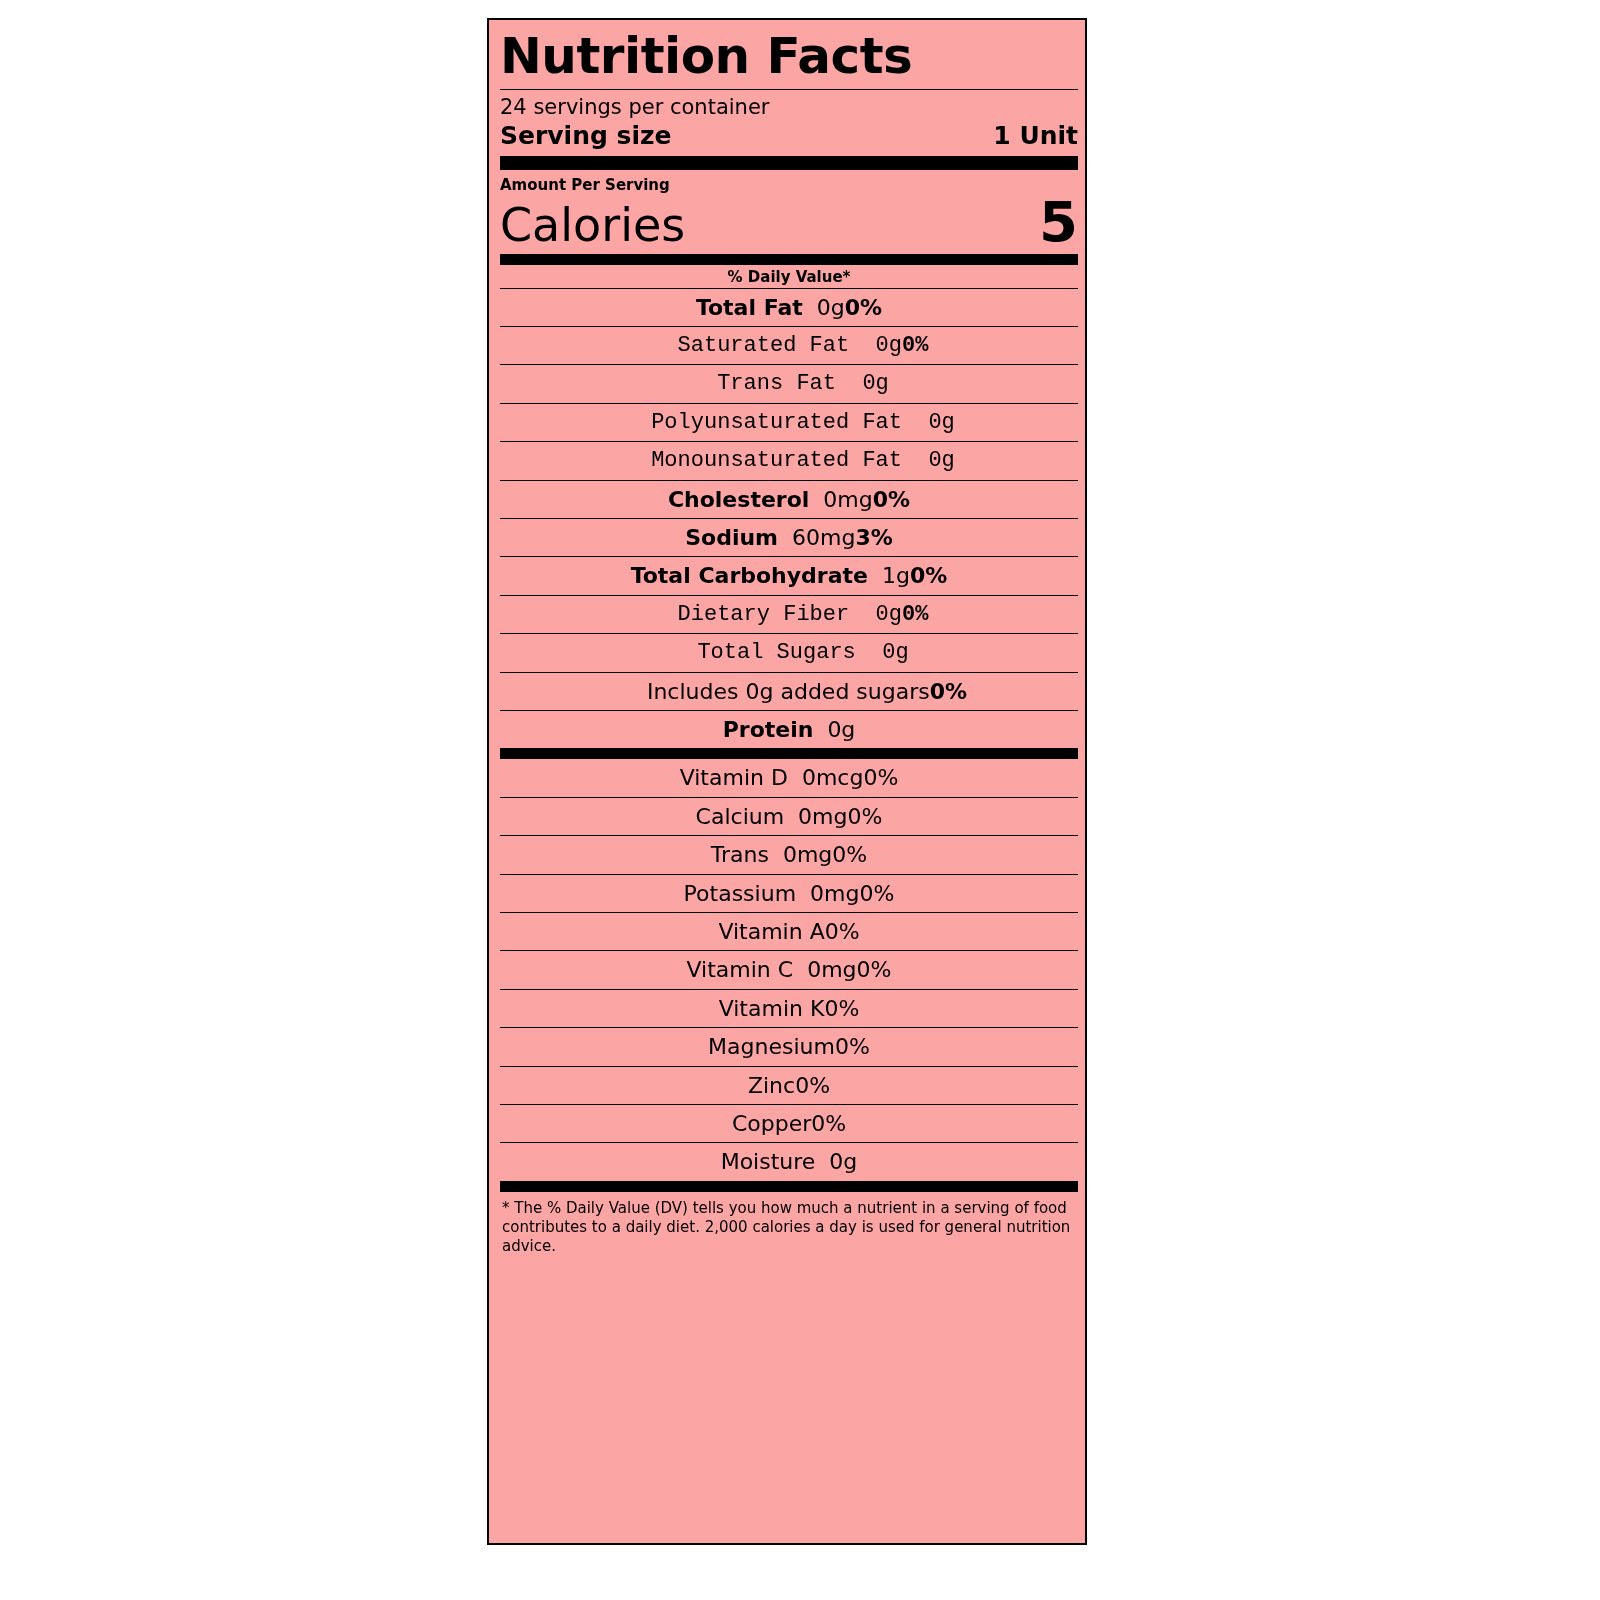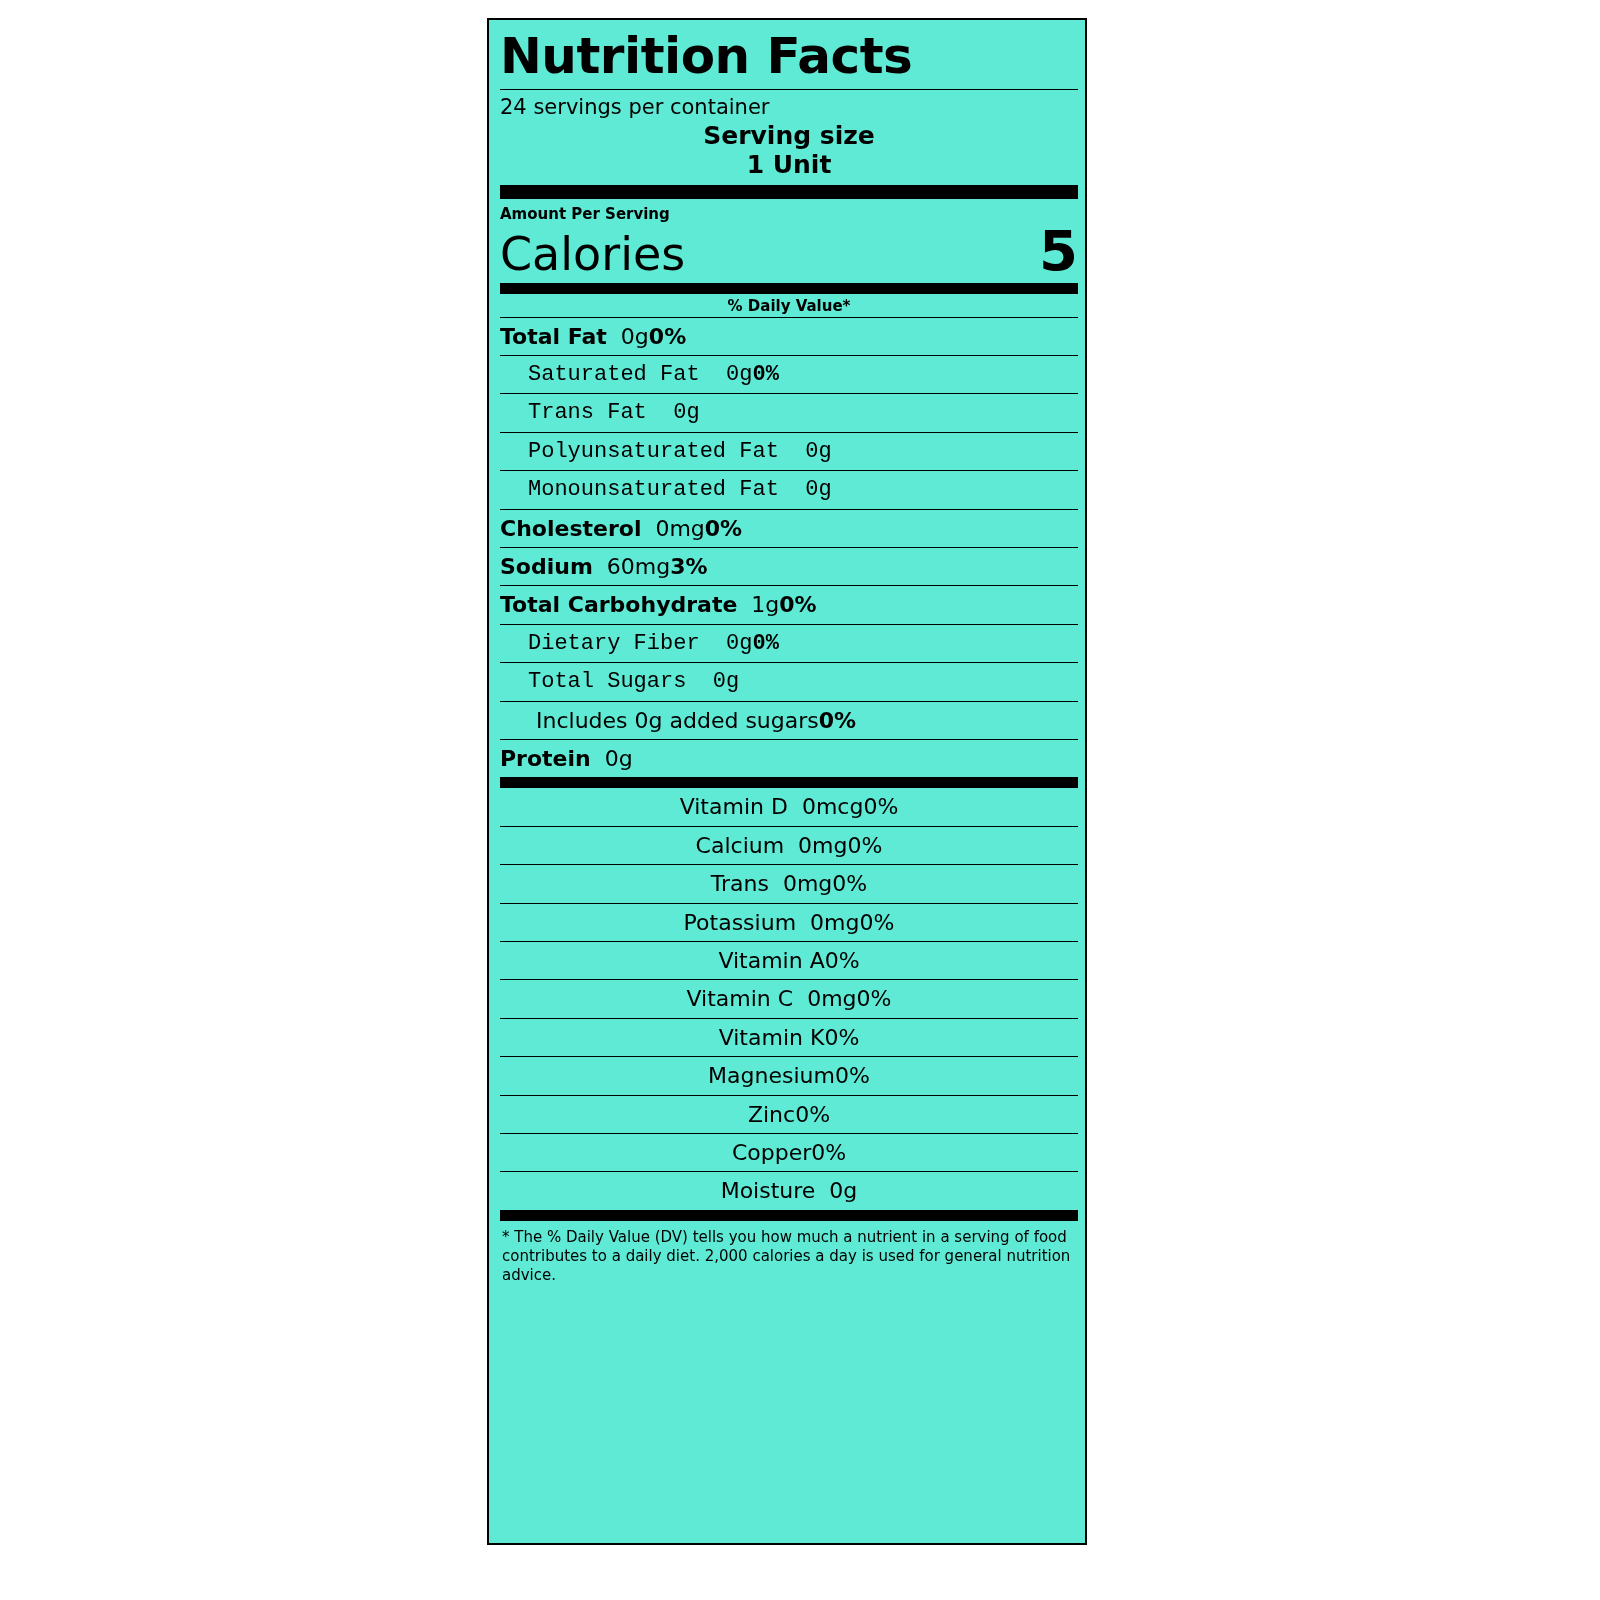--- a/index.html
+++ b/index.html
@@ -13,21 +13,21 @@
   }
 
   #label-wrapper {
     position: absolute;
     left: 487px;
     top: 18px;
     width: 600px;
     height: 1527px;
     border: 2px solid #000000;
     box-sizing: border-box;
-    background: #5eead4;
+    background: #fca5a5;
   }
 
   .inner {
     position: absolute;
     left: 11px;
     top: 10px;
     width: 578px;
     box-sizing: border-box;
   }
 
@@ -48,21 +48,20 @@
     line-height: 1.2;
   }
 
   .serving-size-row {
     display: flex;
     justify-content: space-between;
     align-items: center;
     font-size: 25px;
     font-weight: bold;
     padding: 0 0 6px 0;
-    flex-direction: column;
   }
 
   .amount-per {
     font-size: 15px;
     font-weight: bold;
     padding: 6px 0 0 0;
   }
 
   .calories-row {
     display: flex;
@@ -82,46 +81,46 @@
   }
 
   .dv-header {
     text-align: center;
     font-size: 15px;
     font-weight: bold;
     padding: 3px 0 2px 0;
   }
 
   .row {
-    display: flex;
-    justify-content: flex-start;
-    align-items: baseline;
-    font-size: 22px;
-    padding: 6px 0 5px 0;
-    border-top: 1px solid #000;
-    line-height: 1.2;
-  }
-  .row .name { white-space: nowrap; }
-  .row .dv { font-weight: bold; white-space: nowrap; }
-
-  .indent1 { padding-left: 28px; font-family: Liberation Mono, monospace; }
-  .indent3 { padding-left: 36px; }
-
-  b.nutrient { font-weight: bold; }
-  span.amt { font-weight: normal; }
-
-  .vitrow {
     display: flex;
     justify-content: center;
     align-items: baseline;
     font-size: 22px;
     padding: 6px 0 5px 0;
     border-top: 1px solid #000;
     line-height: 1.2;
   }
+  .row .name { white-space: nowrap; }
+  .row .dv { font-weight: bold; white-space: nowrap; }
+
+  .indent1 { padding-left: 28px; font-family: Liberation Mono, monospace; }
+  .indent3 { padding-left: 36px; }
+
+  b.nutrient { font-weight: bold; }
+  span.amt { font-weight: normal; }
+
+  .vitrow {
+    display: flex;
+    justify-content: center;
+    align-items: baseline;
+    font-size: 22px;
+    padding: 6px 0 5px 0;
+    border-top: 1px solid #000;
+    line-height: 1.2;
+  }
   .vitrow .dv { font-weight: normal; }
 
   .footnote {
     font-size: 15px;
     line-height: 1.28;
     padding: 7px 2px 0 2px;
   }
 
   .sep-after-protein {
     height: 11px;

